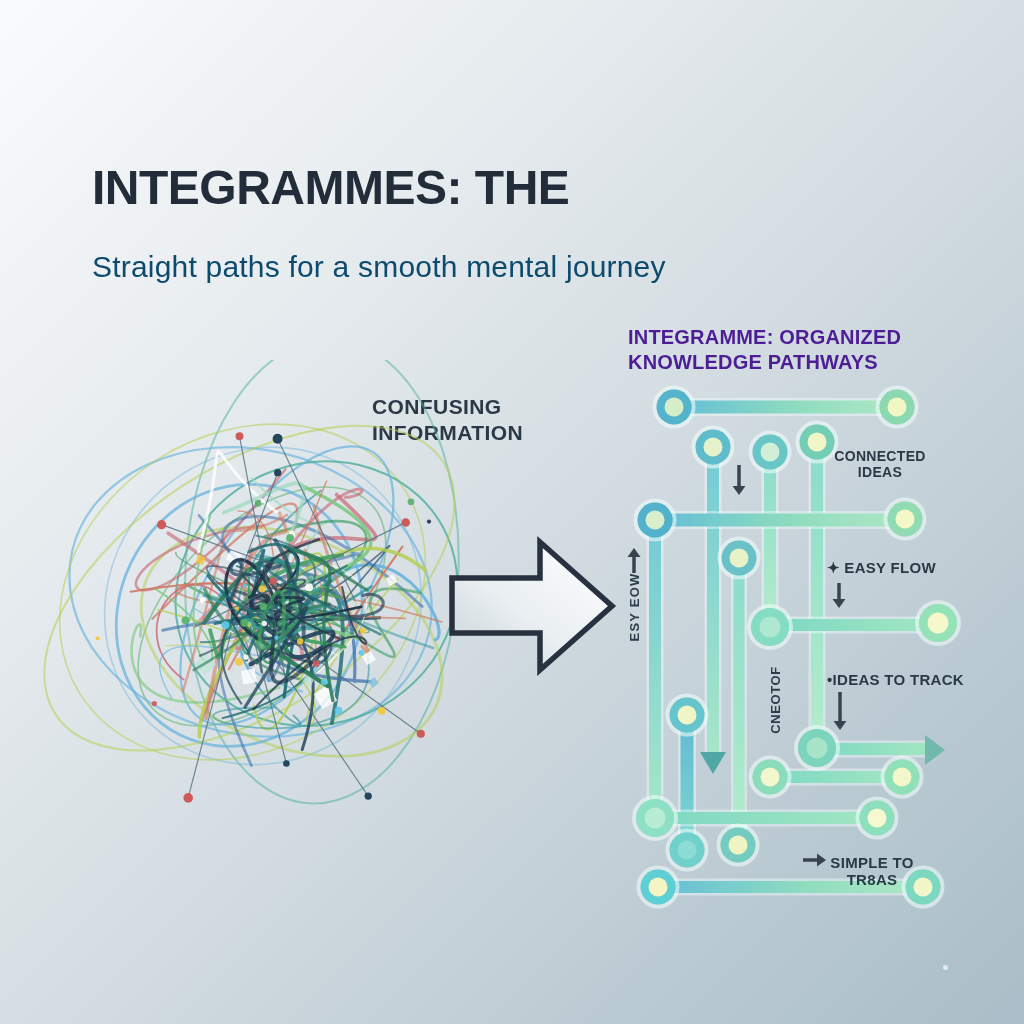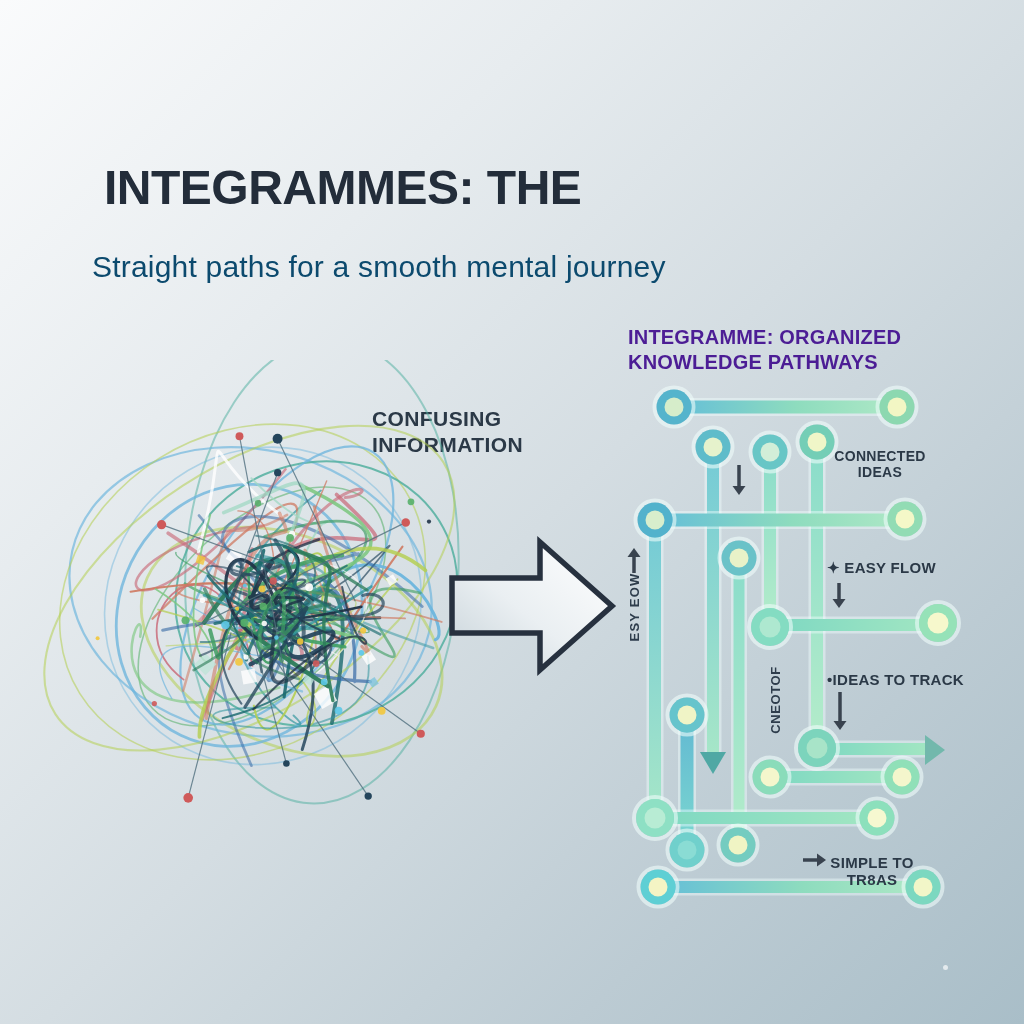--- a/index.html
+++ b/index.html
@@ -6,28 +6,27 @@
   body{
     width:1024px;height:1024px;overflow:hidden;position:relative;
     font-family:"Liberation Sans", sans-serif;
     background:linear-gradient(135deg,#fafbfc 0%,#e7ecef 28%,#d4dde2 52%,#bccbd3 78%,#a9bec8 100%);
   }
   .abs{position:absolute;}
   .title{
     left:92px;top:128px;width:700px;
     font-size:48px;line-height:1.17;font-weight:800;letter-spacing:-0.5px;
     color:#232d3a;
-    margin-left:12px;
   }
   .subtitle{
     left:92px;top:250px;width:700px;
     font-size:30px;font-weight:400;color:#0c4a6e;letter-spacing:0.2px;
   }
   .confusing{
-    left:372px;top:406px;width:220px;
+    left:372px;top:394px;width:220px;
     font-size:21px;line-height:1.26;font-weight:700;color:#2b3947;letter-spacing:0.4px;
   }
   .right-heading{
     left:628px;top:325px;width:300px;
     font-size:20px;line-height:1.25;font-weight:700;color:#4c1d95;letter-spacing:0.2px;
   }
   .dlabel{font-weight:700;color:#2b3947;letter-spacing:0.3px;text-align:right;}
   .lbl-connected{left:815px;top:449px;width:130px;font-size:14px;line-height:1.12;text-align:center;}
   .lbl-easyflow{left:827px;top:559px;font-size:15px;}
   .lbl-track{left:827px;top:671px;font-size:15px;}

